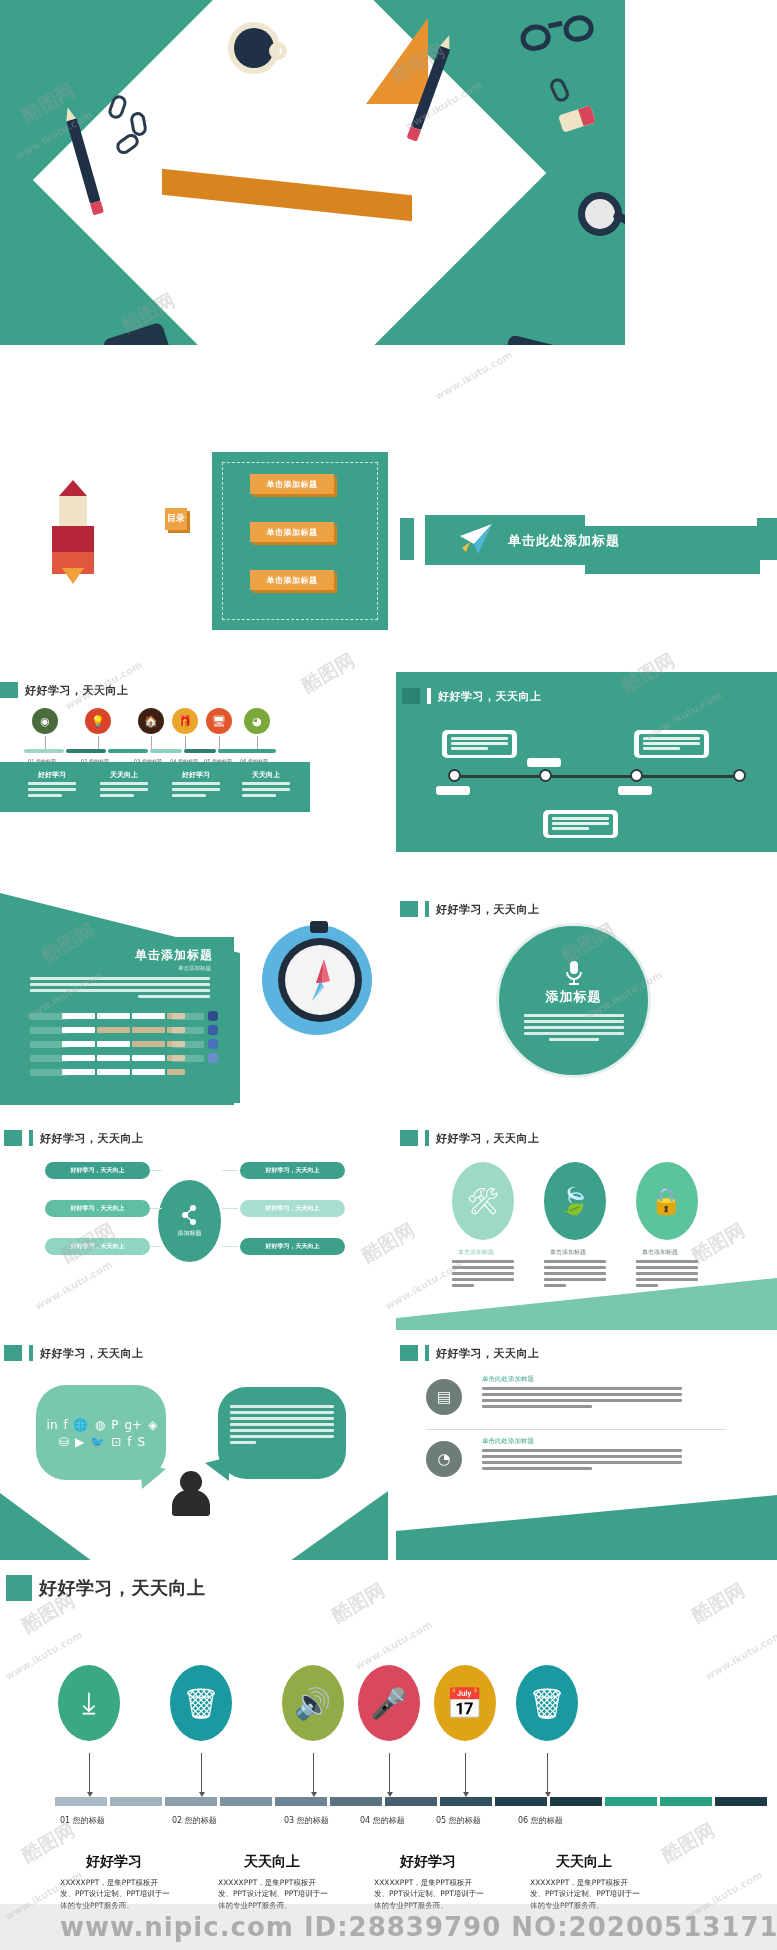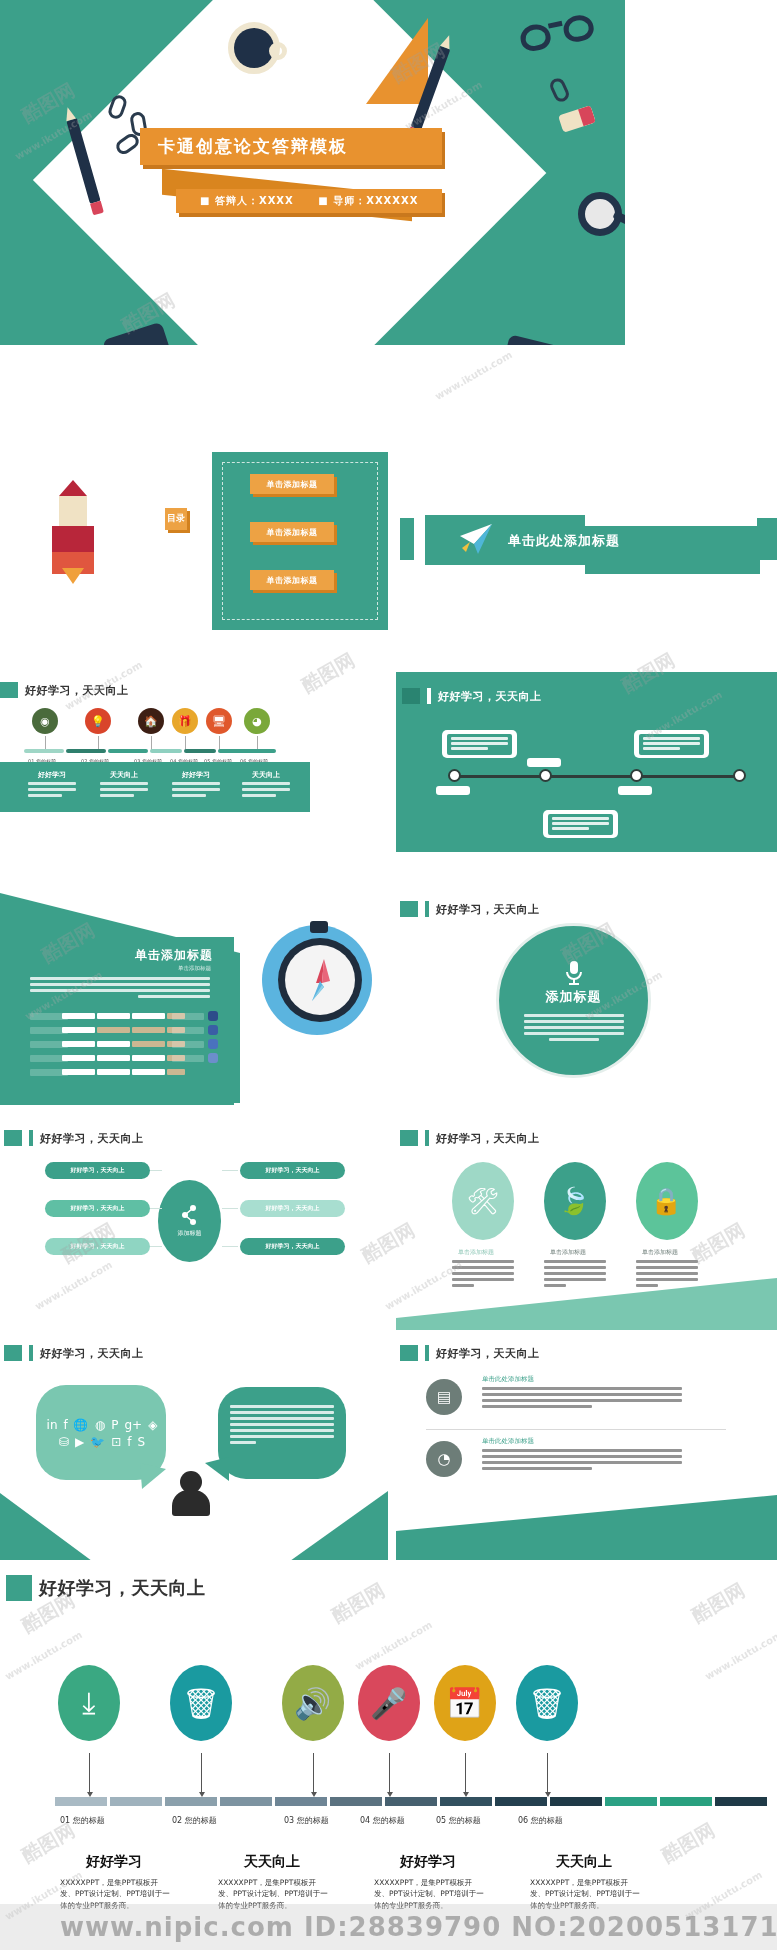--- a/index.html
+++ b/index.html
@@ -208,25 +208,20 @@
     <div class="clip" style="left:110px;top:95px;transform:rotate(20deg);"></div>
     <div class="clip" style="left:131px;top:112px;transform:rotate(-10deg);"></div>
     <div class="clip" style="left:120px;top:132px;transform:rotate(55deg);"></div>
     <div class="magnifier" style="left:578px;top:192px;"></div>
 
     <div class="tablet" style="left:108px;top:330px;transform:rotate(-18deg);"></div>
     <div class="tablet" style="left:500px;top:345px;width:98px;height:72px;transform:rotate(14deg);"></div>
 
     <div class="cover-title-wrap">
       <div class="zig"></div>
-      <div class="ribbon">卡通创意论文答辩模板</div>
-      <div class="ribbon-sub">
-        <span>■ 答辩人：XXXX</span>
-        <span>■ 导师：XXXXXX</span>
-      </div>
     </div>
   </div>
 
   <div class="slide" style="left:0;top:440px;width:388px;height:215px;">
     <div class="toc-box" style="left:212px;top:12px;width:176px;height:178px;"></div>
     <div class="toc-dash" style="left:222px;top:22px;width:156px;height:158px;"></div>
 
     <div class="rocket-pencil" style="left:52px;top:40px;">
       <div class="rp-tip"></div>
         <div class="rp-body"></div>

